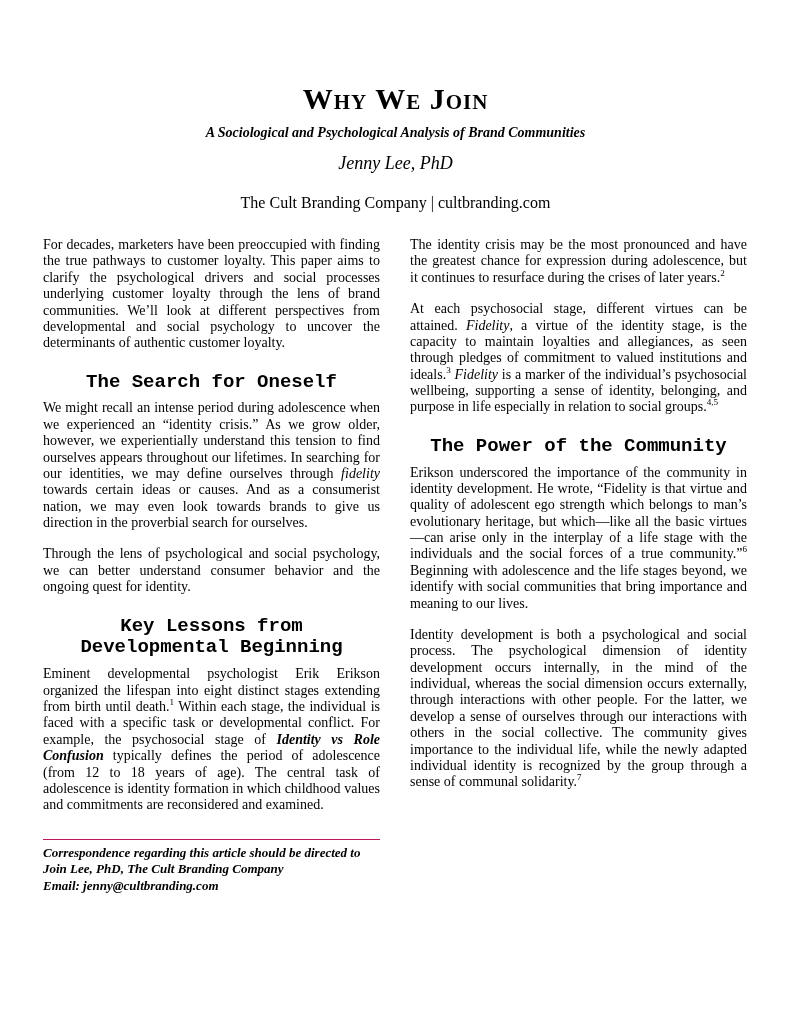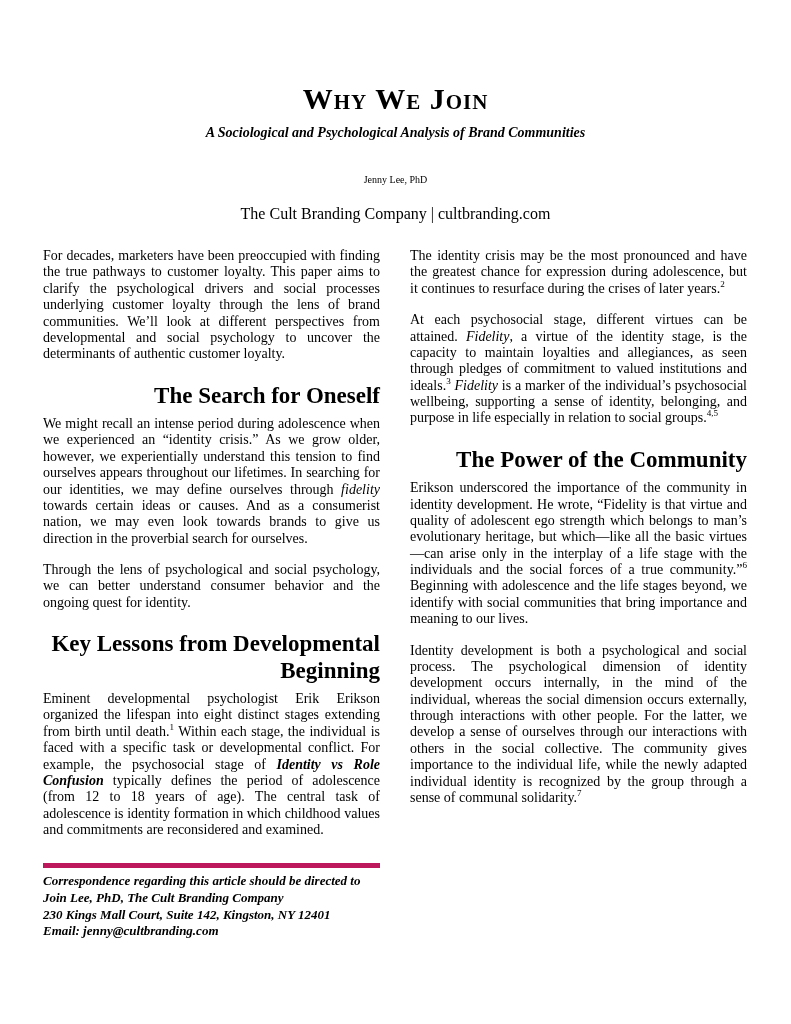--- a/index.html
+++ b/index.html
@@ -30,61 +30,63 @@
     letter-spacing: 1px;
     line-height: 1.0;
   }
   .subtitle {
     font-size: 14px;
     font-weight: bold;
     font-style: italic;
     margin-top: 11px;
   }
   .author {
-    font-size: 10px;
-    margin-top: 33px;
+    font-size: 18px;
+    margin-top: 12px;
+    font-style: italic;
   }
   .affiliation {
     font-size: 16px;
     margin-top: 20px;
   }
   .columns {
     display: flex;
     gap: 30px;
     margin-top: 25px;
   }
   .col {
     width: 337px;
     text-align: justify;
     font-size: 14px;
     line-height: 1.17;
   }
   .col p {
     margin: 0 0 15px 0;
   }
   .col h2 {
-    font-size: 23px;
+    font-size: 19px;
     font-weight: bold;
     line-height: 1.15;
     margin: 20px 0 7px 0;
-    text-align: right;
+    text-align: center;
+    font-family: Liberation Mono, monospace;
   }
   .col h2:first-child {
     margin-top: 0;
   }
   sup {
     font-size: 0.65em;
     line-height: 0;
   }
   em.b {
     font-weight: bold;
   }
   .correspondence {
     margin-top: 25px;
-    border-top: 5px solid #be185d;
+    border-top: 1px solid #be185d;
     padding-top: 5px;
     font-size: 13px;
     font-weight: bold;
     font-style: italic;
     line-height: 1.28;
     text-align: left;
   }
   .correspondence div {
     margin: 0;
   }
@@ -110,21 +112,20 @@
       <p>We might recall an intense period during adolescence when we experienced an “identity crisis.” As we grow older, however, we experientially understand this tension to find ourselves appears throughout our lifetimes. In searching for our identities, we may define ourselves through <em>fidelity</em> towards certain ideas or causes. And as a consumerist nation, we may even look towards brands to give us direction in the proverbial search for ourselves.</p>
 
       <p>Through the lens of psychological and social psychology, we can better understand consumer behavior and the ongoing quest for identity.</p>
 
       <h2>Key Lessons from Developmental Beginning</h2>
       <p>Eminent developmental psychologist Erik Erikson organized the lifespan into eight distinct stages extending from birth until death.<sup>1</sup> Within each stage, the individual is faced with a specific task or developmental conflict. For example, the psychosocial stage of <em class="b">Identity vs Role Confusion</em> typically defines the period of adolescence (from 12 to 18 years of age). The central task of adolescence is identity formation in which childhood values and commitments are reconsidered and examined.</p>
 
       <div class="correspondence">
         <div>Correspondence regarding this article should be directed to</div>
         <div>Join Lee, PhD, The Cult Branding Company</div>
-        <div>230 Kings Mall Court, Suite 142, Kingston, NY 12401</div>
         <div>Email: jenny@cultbranding.com</div>
       </div>
     </div>
 
     <div class="col">
       <p>The identity crisis may be the most pronounced and have the greatest chance for expression during adolescence, but it continues to resurface during the crises of later years.<sup>2</sup></p>
 
       <p>At each psychosocial stage, different virtues can be attained. <em>Fidelity</em>, a virtue of the identity stage, is the capacity to maintain loyalties and allegiances, as seen through pledges of commitment to valued institutions and ideals.<sup>3</sup> <em>Fidelity</em> is a marker of the individual’s psychosocial wellbeing, supporting a sense of identity, belonging, and purpose in life especially in relation to social groups.<sup>4,5</sup></p>
 
       <h2>The Power of the Community</h2>

